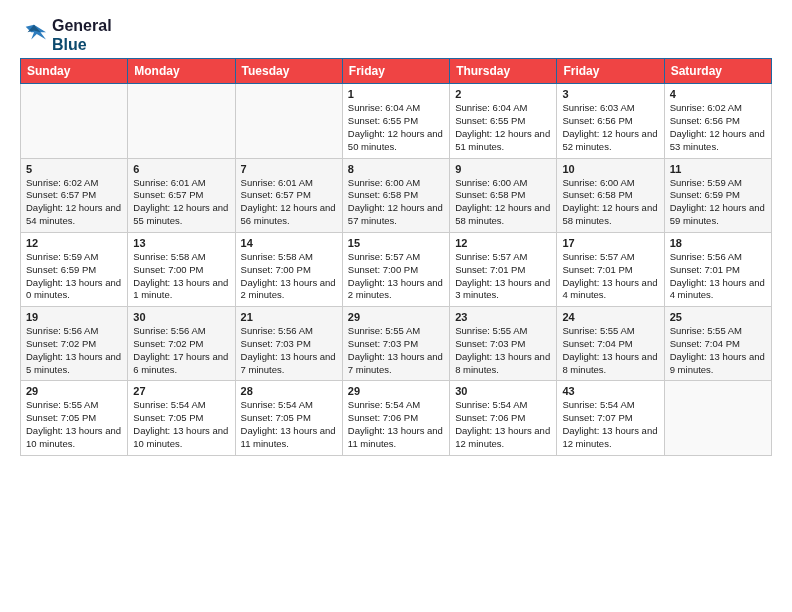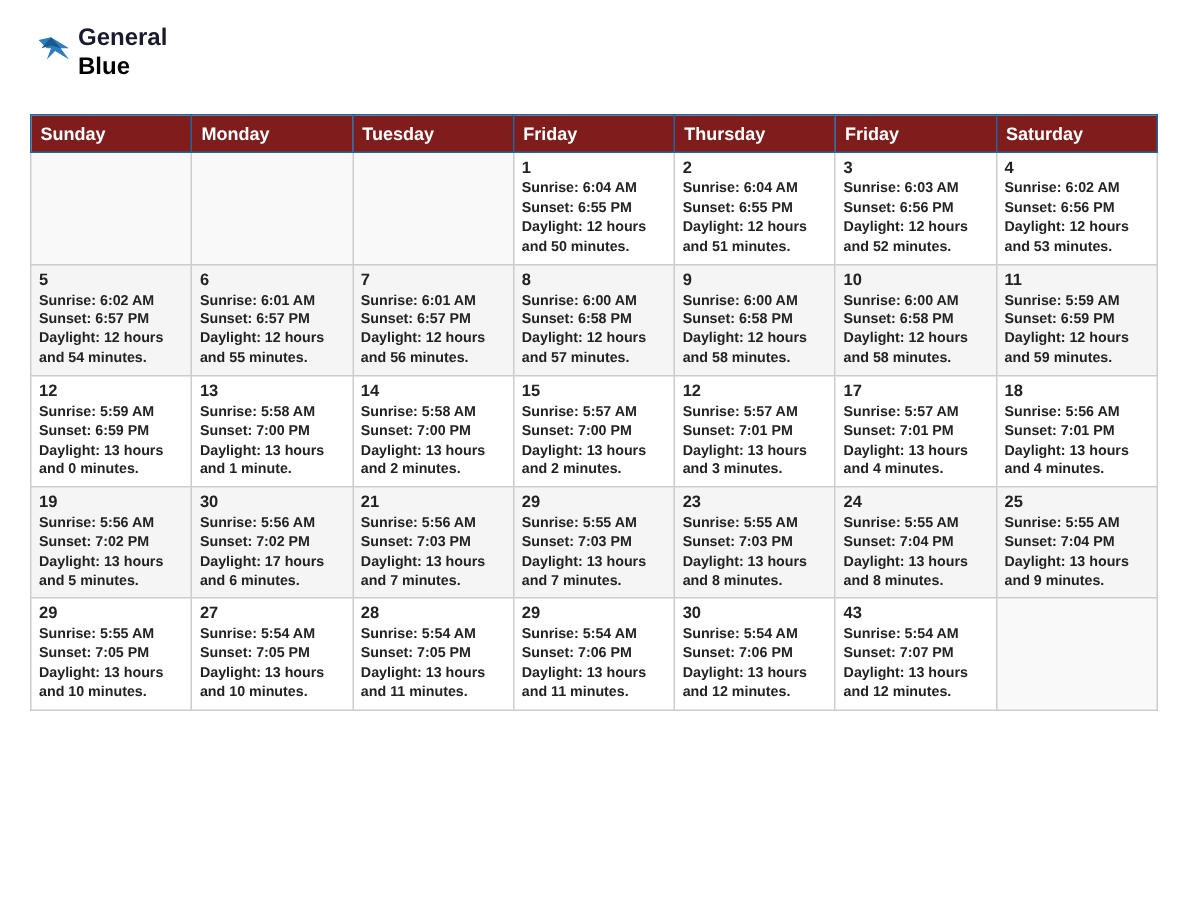--- a/index.html
+++ b/index.html
@@ -13,21 +13,21 @@
     .page {
       width: 792px;
       min-height: 612px;
       background: #fff;
       padding: 16px 20px 16px 20px;
     }
     .header {
       display: flex;
       justify-content: space-between;
       align-items: flex-start;
-      margin-bottom: 22px;
+      margin-bottom: 4px;
     }
     .logo {
       display: flex;
       align-items: center;
       gap: 4px;
     }
     .logo-bird {
       width: 28px;
       height: 24px;
     }
@@ -43,21 +43,21 @@
     .calendar-subtitle {
       font-size: 14px;
       color: #444;
     }
     .calendar {
       width: 100%;
       border-collapse: collapse;
       border: 1px solid #ccc;
     }
     .calendar th {
-      background-color: #7f1d1d;
+      background-color: #ef4444;
       color: #fff;
       font-size: 12px;
       font-weight: bold;
       padding: 5px 6px;
       border: 1px solid #2066a0;
       text-align: left;
     }
     .calendar td {
       border: 1px solid #ccc;
       vertical-align: top;
@@ -77,39 +77,38 @@
     .day-num {
       font-weight: bold;
       font-size: 11px;
       margin-bottom: 2px;
       display: block;
     }
     .day-detail {
       font-size: 9.5px;
       line-height: 1.35;
       color: #222;
-      font-weight: bold;
     }
     .row-alt td {
       background: #efefef;
     }
   </style>
 </head>
 <body>
 
 <div class="page">
   <div class="header">
     <div class="logo">
       <svg class="logo-bird" viewBox="0 0 30 26">
         <polygon points="15,2 28,10 22,10 28,18 18,12 12,18 15,10 5,10 12,10 6,4" fill="#2e7dbe"></polygon>
         <polygon points="15,2 22,10 15,8 8,10" fill="#1a5a8a"></polygon>
       </svg>
       <div style="display:flex;flex-direction:column;">
         <span style="font-size:16px;font-weight:bold;color:#1a1a2e;line-height:1.2;">General</span>
-        <span style="font-size:16px;font-weight:bold;color:#000000;line-height:1.2;">Blue</span>
+        <span style="font-size:16px;font-weight:bold;color:#0c4a6e;line-height:1.2;">Blue</span>
       </div>
     </div>
     <div class="title-block">
       <div class="calendar-title"></div>
       <div class="calendar-subtitle"></div>
     </div>
   </div>
 
   <table class="calendar">
     <thead>

